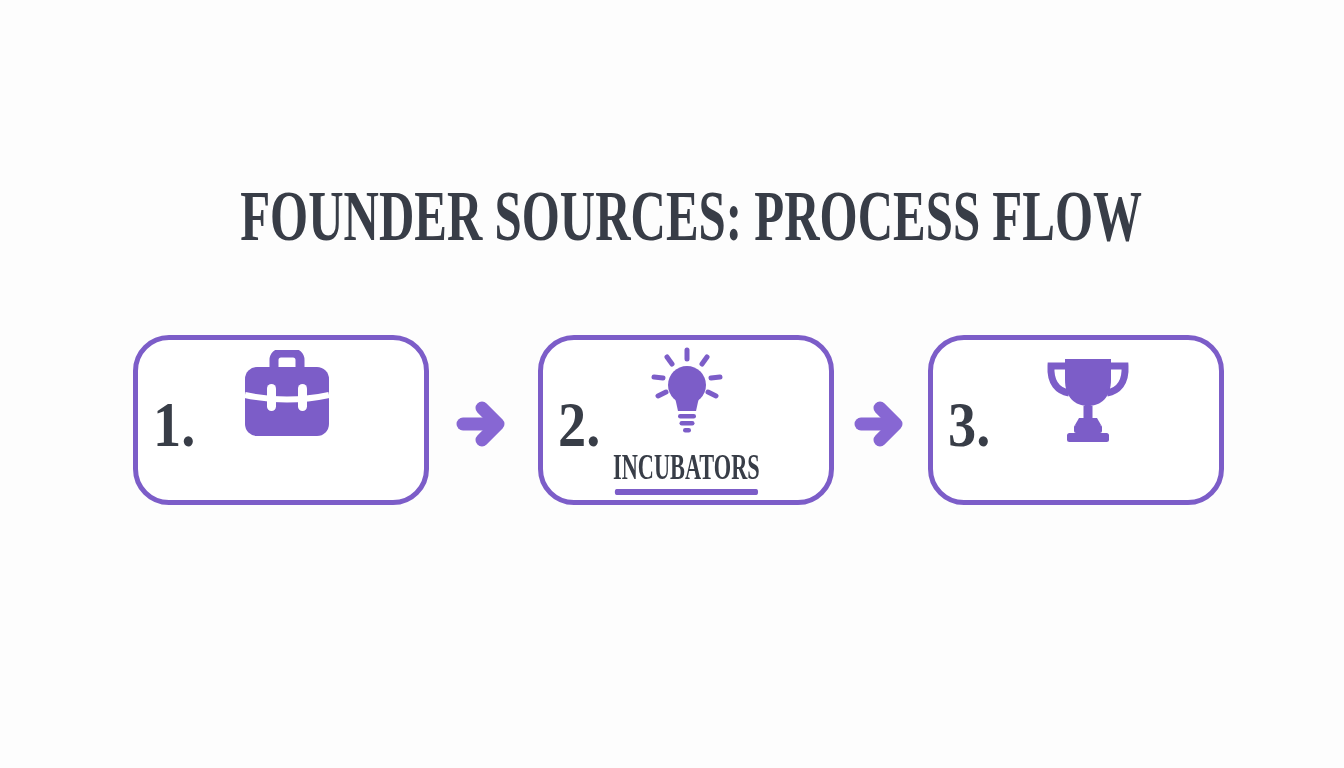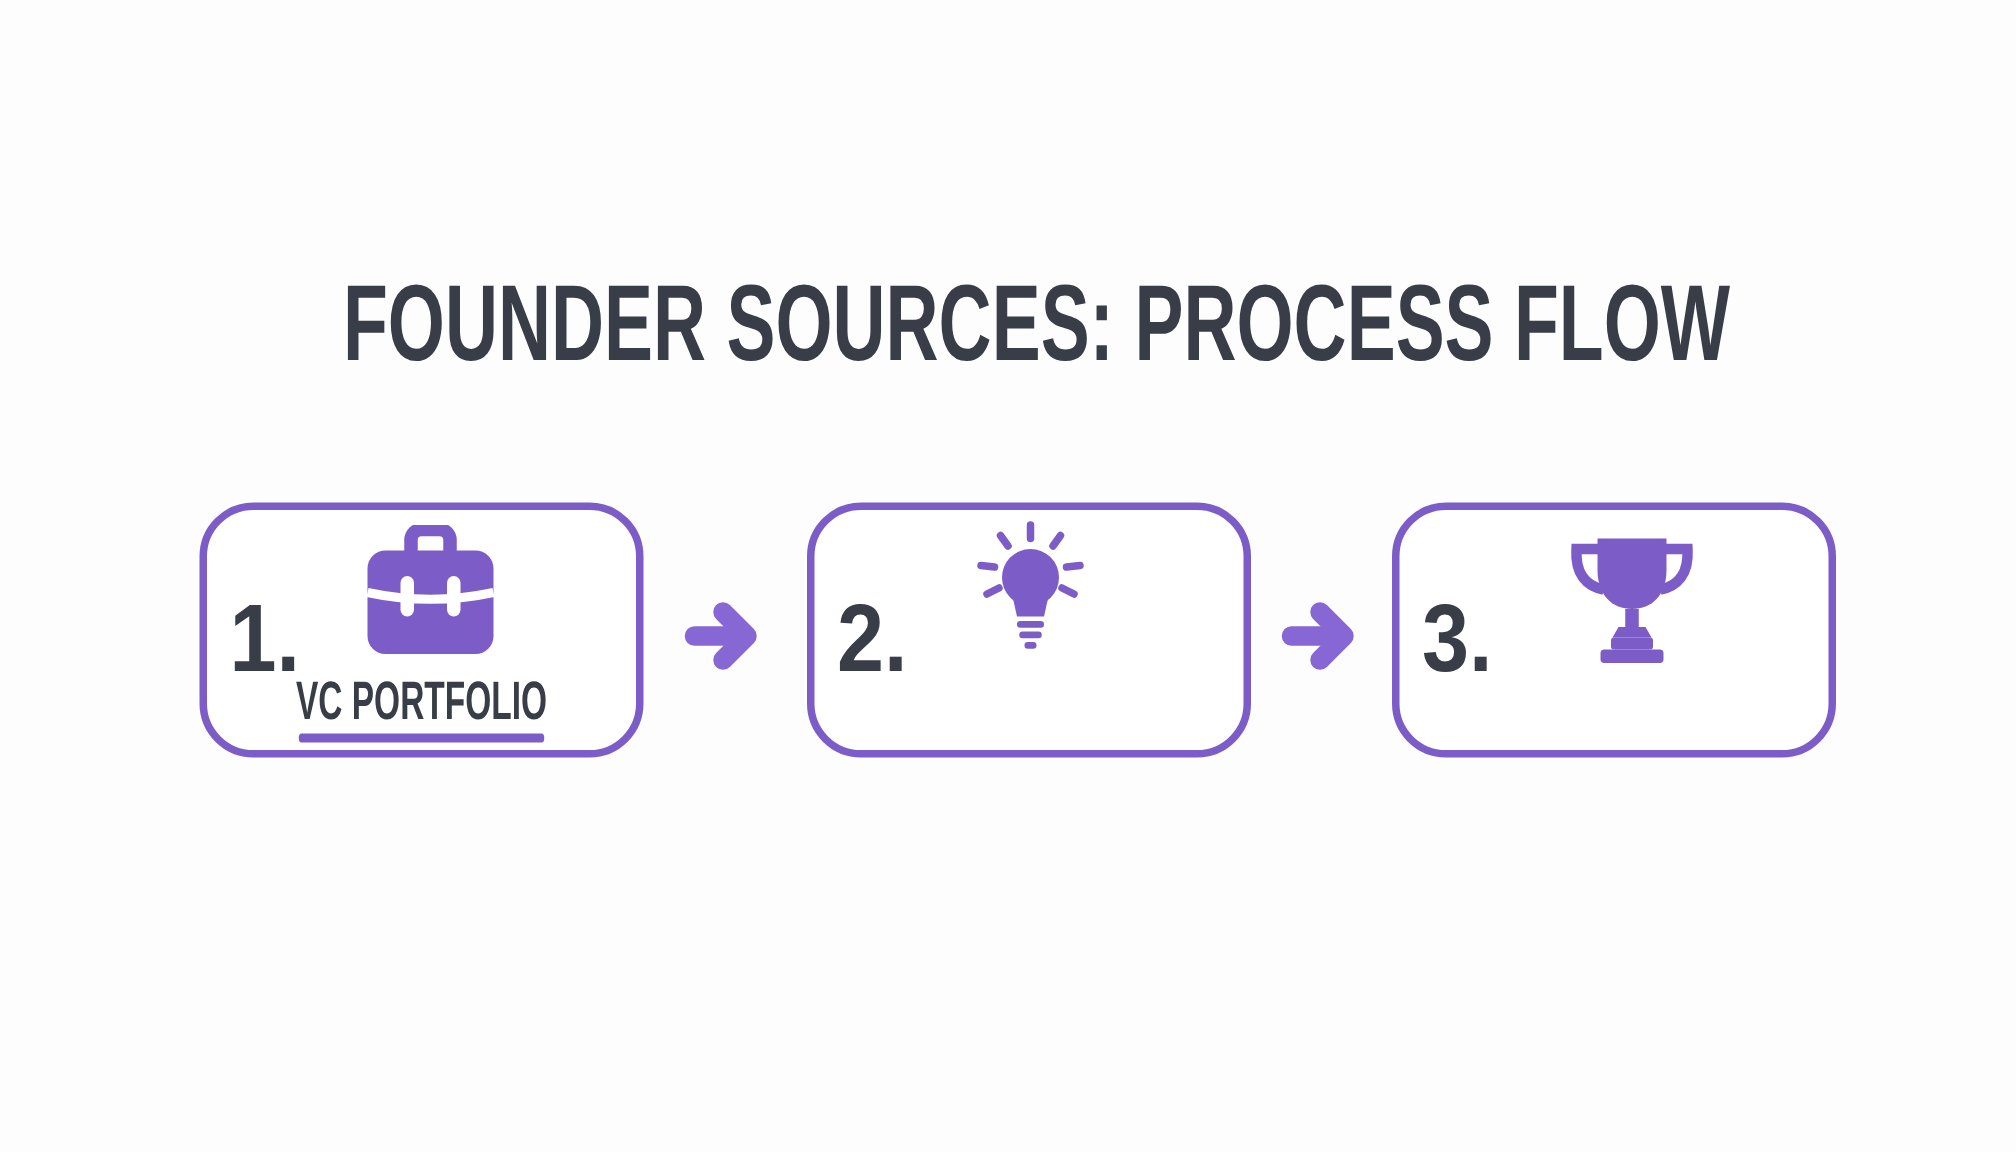--- a/index.html
+++ b/index.html
@@ -7,21 +7,21 @@
     --arrow-purple:#8767D3;
     --text-dark:#383D47;
     --page-bg:#FDFDFD;
   }
   html,body{margin:0;padding:0;}
   .stage{
     position:relative;
     width:1344px;height:768px;
     background:var(--page-bg);
     overflow:hidden;
-    font-family:Liberation Sans, sans-serif;
+    font-family:Liberation Serif, serif;
   }
   
   .title-wrap{
     position:absolute;top:180px;left:38px;right:0;
     display:flex;justify-content:center;
   }
   .title{
     font-size:72px;font-weight:bold;line-height:1;
     color:var(--text-dark);
     white-space:nowrap;
@@ -98,26 +98,20 @@
     <div class="step-number">1.</div>
     <span class="step-icon icon-briefcase">
       <svg width="92" height="92" viewBox="0 0 92 92">
         <rect x="33" y="3" width="26" height="22" rx="7" fill="none" stroke="currentColor" stroke-width="9"></rect>
         <rect x="4" y="17" width="84" height="69" rx="12" fill="currentColor"></rect>
         <path d="M4,45 Q46,54 88,45" stroke="#FFFFFF" stroke-width="6" fill="none"></path>
         <rect x="26" y="34" width="9" height="27" rx="4.5" fill="#FFFFFF"></rect>
         <rect x="57" y="34" width="9" height="27" rx="4.5" fill="#FFFFFF"></rect>
       </svg>
     </span>
-    <div class="label-wrap">
-      <div class="label-scale">
-        <div class="step-label">VC PORTFOLIO</div>
-        <div class="label-underline"></div>
-      </div>
-    </div>
   </div>
 
   <span class="arrow a1">
     <svg width="52" height="46" viewBox="0 0 52 46">
       <line x1="7" y1="23" x2="27" y2="23" stroke="currentColor" stroke-width="13" stroke-linecap="round"></line>
       <path d="M26,7 L42,23 L26,39" fill="none" stroke="currentColor" stroke-width="13" stroke-linecap="round" stroke-linejoin="round"></path>
     </svg>
   </span>
 
   <div class="step-box b2">
@@ -133,20 +127,26 @@
           <line x1="17" y1="49" x2="25" y2="45"></line>
           <line x1="75" y1="49" x2="67" y2="45"></line>
         </g>
         <circle cx="46" cy="38" r="19" fill="currentColor"></circle>
         <polygon points="33,46 59,46 55,64 37,64" fill="currentColor"></polygon>
         <rect x="37" y="67" width="18" height="4.5" rx="2.2" fill="currentColor"></rect>
         <rect x="38.5" y="74" width="15" height="4.5" rx="2.2" fill="currentColor"></rect>
         <rect x="42" y="81" width="8" height="4.5" rx="2.2" fill="currentColor"></rect>
       </svg>
     </span>
+    <div class="label-wrap">
+      <div class="label-scale">
+        <div class="step-label">INCUBATORS</div>
+        <div class="label-underline"></div>
+      </div>
+    </div>
   </div>
 
   <span class="arrow a2">
     <svg width="52" height="46" viewBox="0 0 52 46">
       <line x1="7" y1="23" x2="27" y2="23" stroke="currentColor" stroke-width="13" stroke-linecap="round"></line>
       <path d="M26,7 L42,23 L26,39" fill="none" stroke="currentColor" stroke-width="13" stroke-linecap="round" stroke-linejoin="round"></path>
     </svg>
   </span>
 
   <div class="step-box b3">

